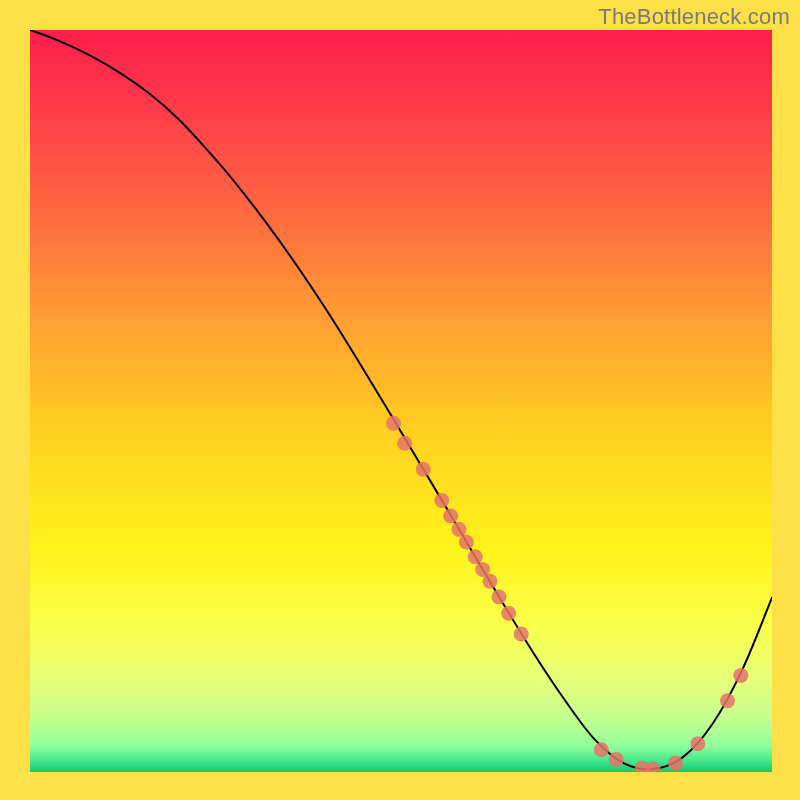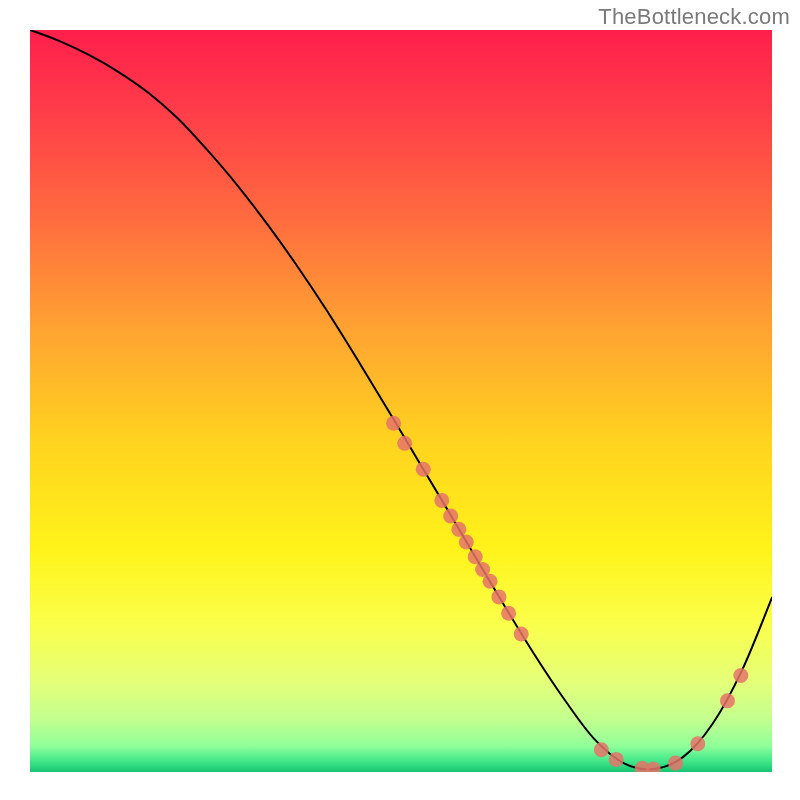--- a/index.html
+++ b/index.html
@@ -8,21 +8,21 @@
     width: 800px;
     height: 800px;
     background: #000;
     overflow: hidden;
     font-family: Arial, Helvetica, sans-serif;
   }
   .stage {
     position: relative;
     width: 800px;
     height: 800px;
-    background: #ffffff;
+    background: #fde047;
     text-align: right;
   }
   .attribution {
     position: absolute;
     top: 4px;
     right: 10px;
     color: #7a7a7a;
     font-size: 22px;
     font-weight: 400;
     letter-spacing: 0.2px;

